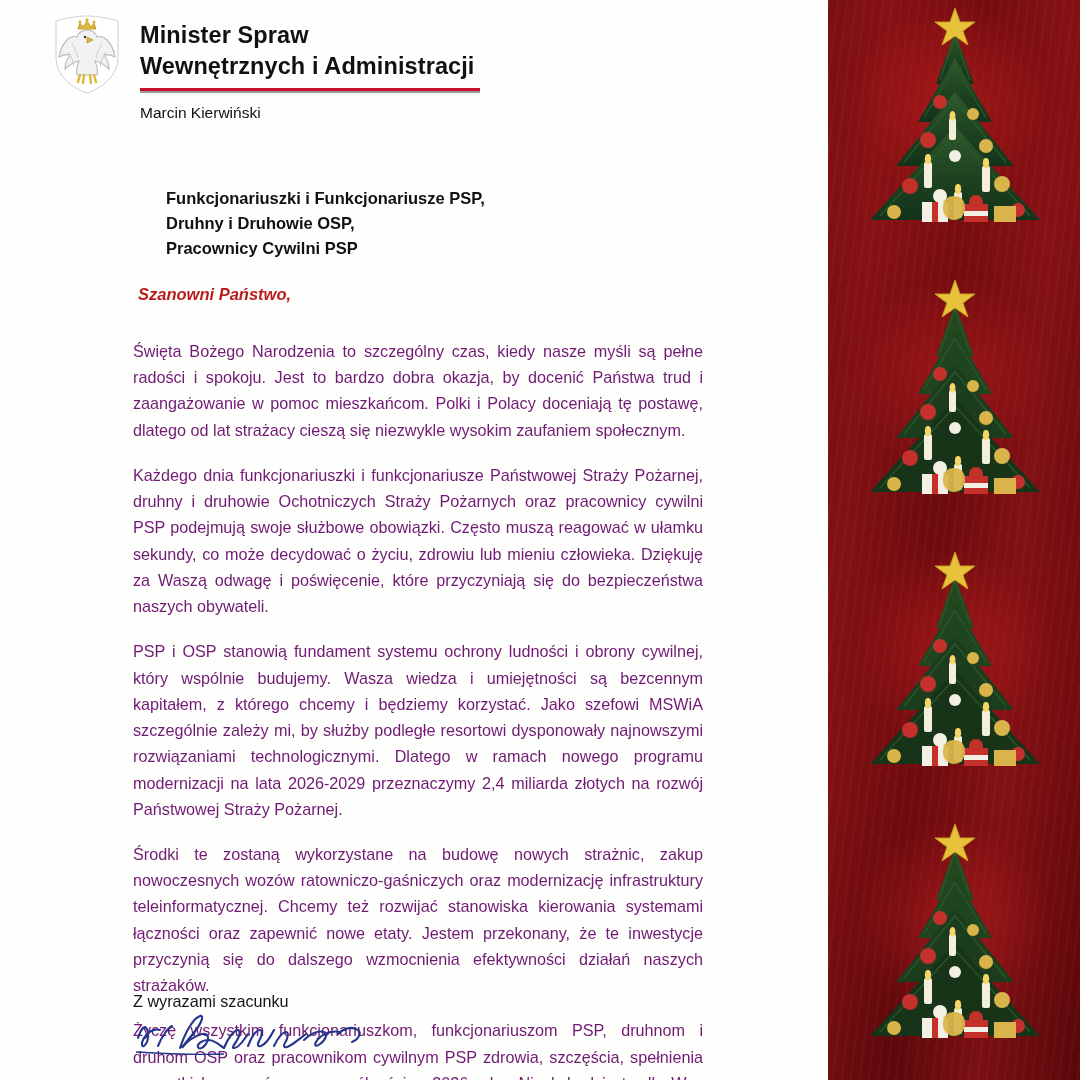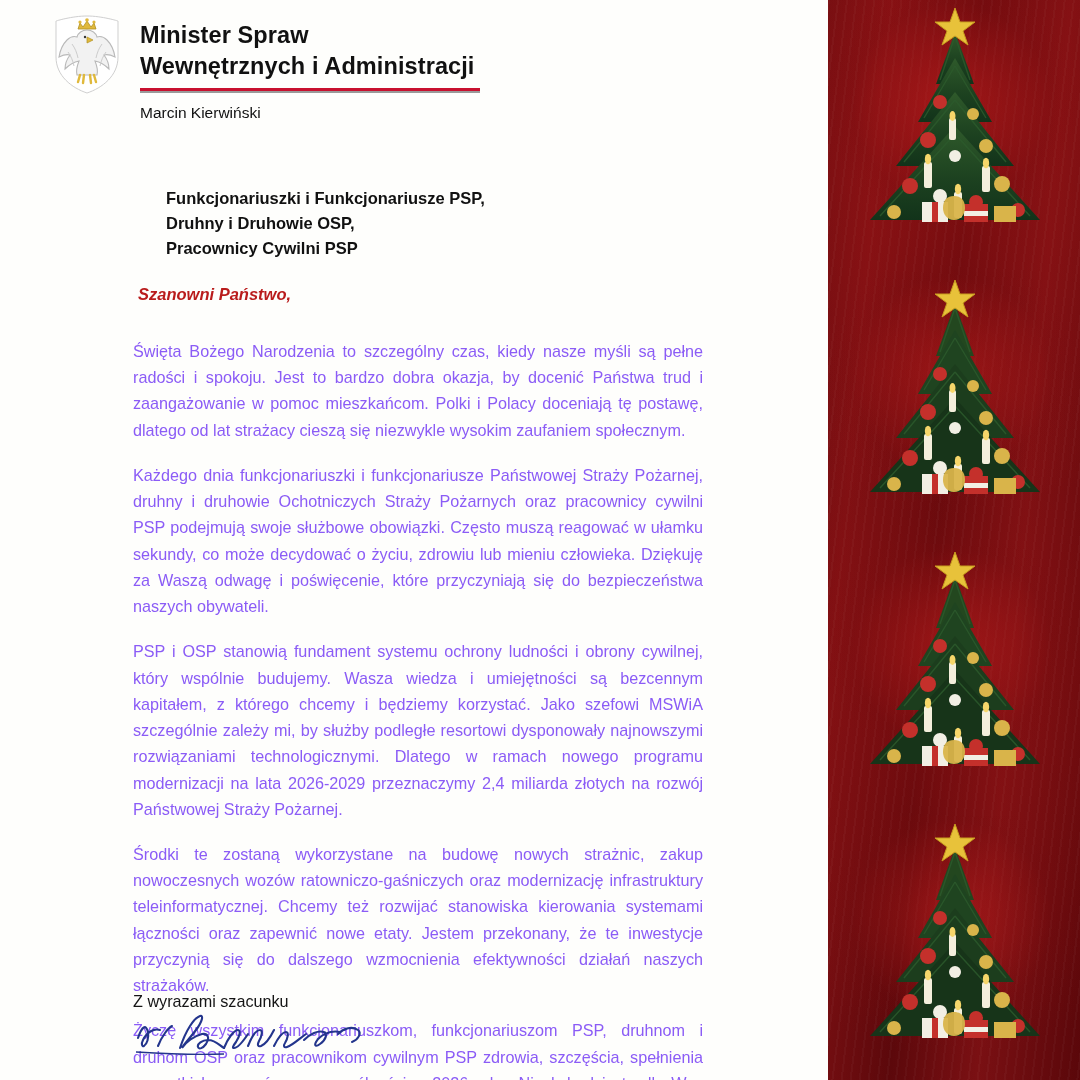--- a/index.html
+++ b/index.html
@@ -97,21 +97,21 @@
   .paragraphs {
     position: absolute;
     left: 133px; top: 338px;
     width: 570px;
   }
   .paragraphs p {
     margin: 0 0 19px 0;
     font-size: 16.2px;
     line-height: 1.62;
     text-align: justify;
-    color: #8b5cf6;
+    color: #701a75;
     hyphens: none;
   }
 
   .closing {
     position: absolute;
     left: 133px; top: 992px;
     font-size: 16.2px;
     color: #151515;
     text-align: right;
   }

